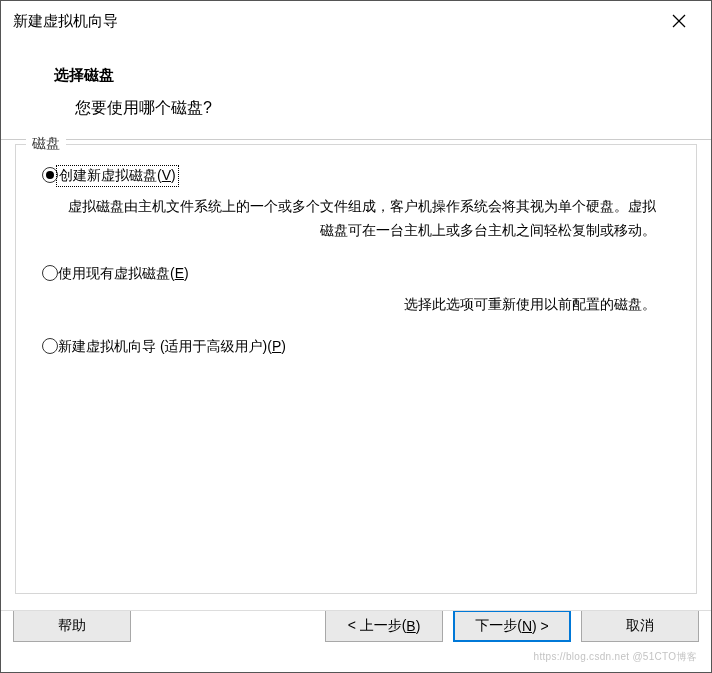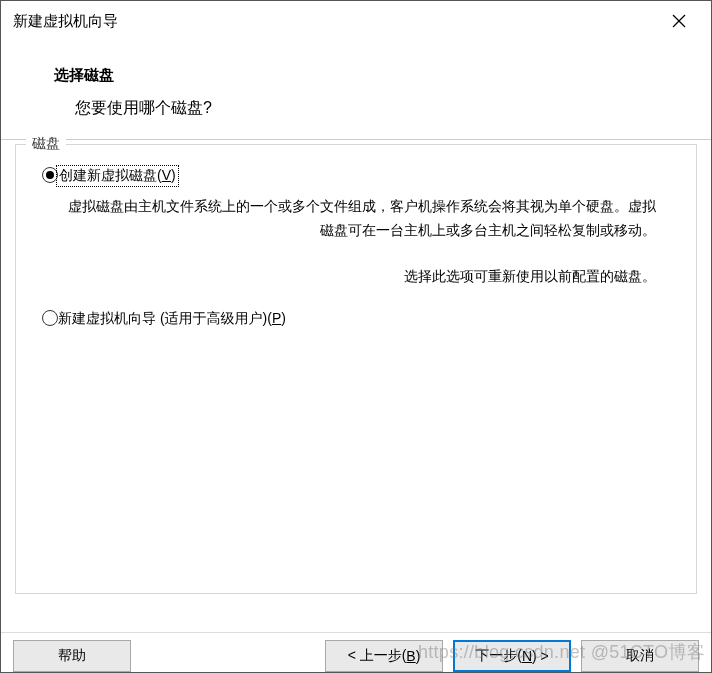--- a/index.html
+++ b/index.html
@@ -35,37 +35,37 @@
     background:#fff;
   }
   .radio.checked::after {
     content:""; width:8px; height:8px; border-radius:50%; background:#000;
   }
   .opt-label { font-size:14px; }
   .opt-label .mn { text-decoration:underline; }
   .opt-label.focused { outline:1px dotted #000; outline-offset:1px; padding:0 1px; }
   .desc { margin:10px 0 0 24px; font-size:14px; line-height:1.7; max-width:590px;text-align:right; }
   .footer {
-    position:absolute; left:0; right:0; bottom:0; height:40px;
-    display:flex; align-items:flex-end; padding:0 12px; gap:10px;
+    position:absolute; left:0; right:0; bottom:0; height:62px;
+    display:flex; align-items:flex-start; padding:0 12px; gap:10px;
     background:#fff;
   }
   .footer-divider { position:absolute; left:0; right:0; top:0; border-top:1px solid #ddd; }
   .btn {
     height:32px; min-width:118px; padding:0 12px;
     background:#e9e9e9; border:1px solid #a8a8a8; cursor:pointer;
     font-size:14px; display:inline-flex; align-items:center; justify-content:center;
     font-family:inherit;
   }
   .btn .mn { text-decoration:underline; }
   .btn.default { border:1px solid #0078d7; box-shadow:inset 0 0 0 1px #0078d7; }
   .spacer { flex:1; }
   .watermark {
-    position:absolute; right:6px; bottom:8px; color:rgba(120,120,120,.45);
-    font-size:18px; pointer-events:none; letter-spacing:.3px;
+    position:absolute; right:14px; bottom:8px; color:rgba(120,120,120,.45);
+    font-size:10px; pointer-events:none; letter-spacing:.3px;
   }
 </style>
 </head>
 <body>
 
 <div class="titlebar">
   <span class="title">新建虚拟机向导</span>
   <div class="close-btn">
     <svg viewBox="0 0 14 14">
       <line x1="1" y1="1" x2="13" y2="13" stroke="#000" stroke-width="1.2"></line>
@@ -88,20 +88,26 @@
       <div class="opt-row">
         <span class="radio checked"></span>
         <span class="opt-label focused">
           <span>创建新虚拟磁盘(</span><span class="mn">V</span><span>)</span>
         </span>
       </div>
       <div class="desc">虚拟磁盘由主机文件系统上的一个或多个文件组成，客户机操作系统会将其视为单个硬盘。虚拟磁盘可在一台主机上或多台主机之间轻松复制或移动。</div>
     </div>
 
     <div class="option">
+      <div class="opt-row">
+        <span class="radio"></span>
+        <span class="opt-label">
+          <span>使用现有虚拟磁盘(</span><span class="mn">E</span><span>)</span>
+        </span>
+      </div>
       <div class="desc">选择此选项可重新使用以前配置的磁盘。</div>
     </div>
 
     <div class="option">
       <div class="opt-row">
         <span class="radio"></span>
         <span class="opt-label">
           <span>新建虚拟机向导 (适用于高级用户)(</span><span class="mn">P</span><span>)</span>
         </span>
       </div>

